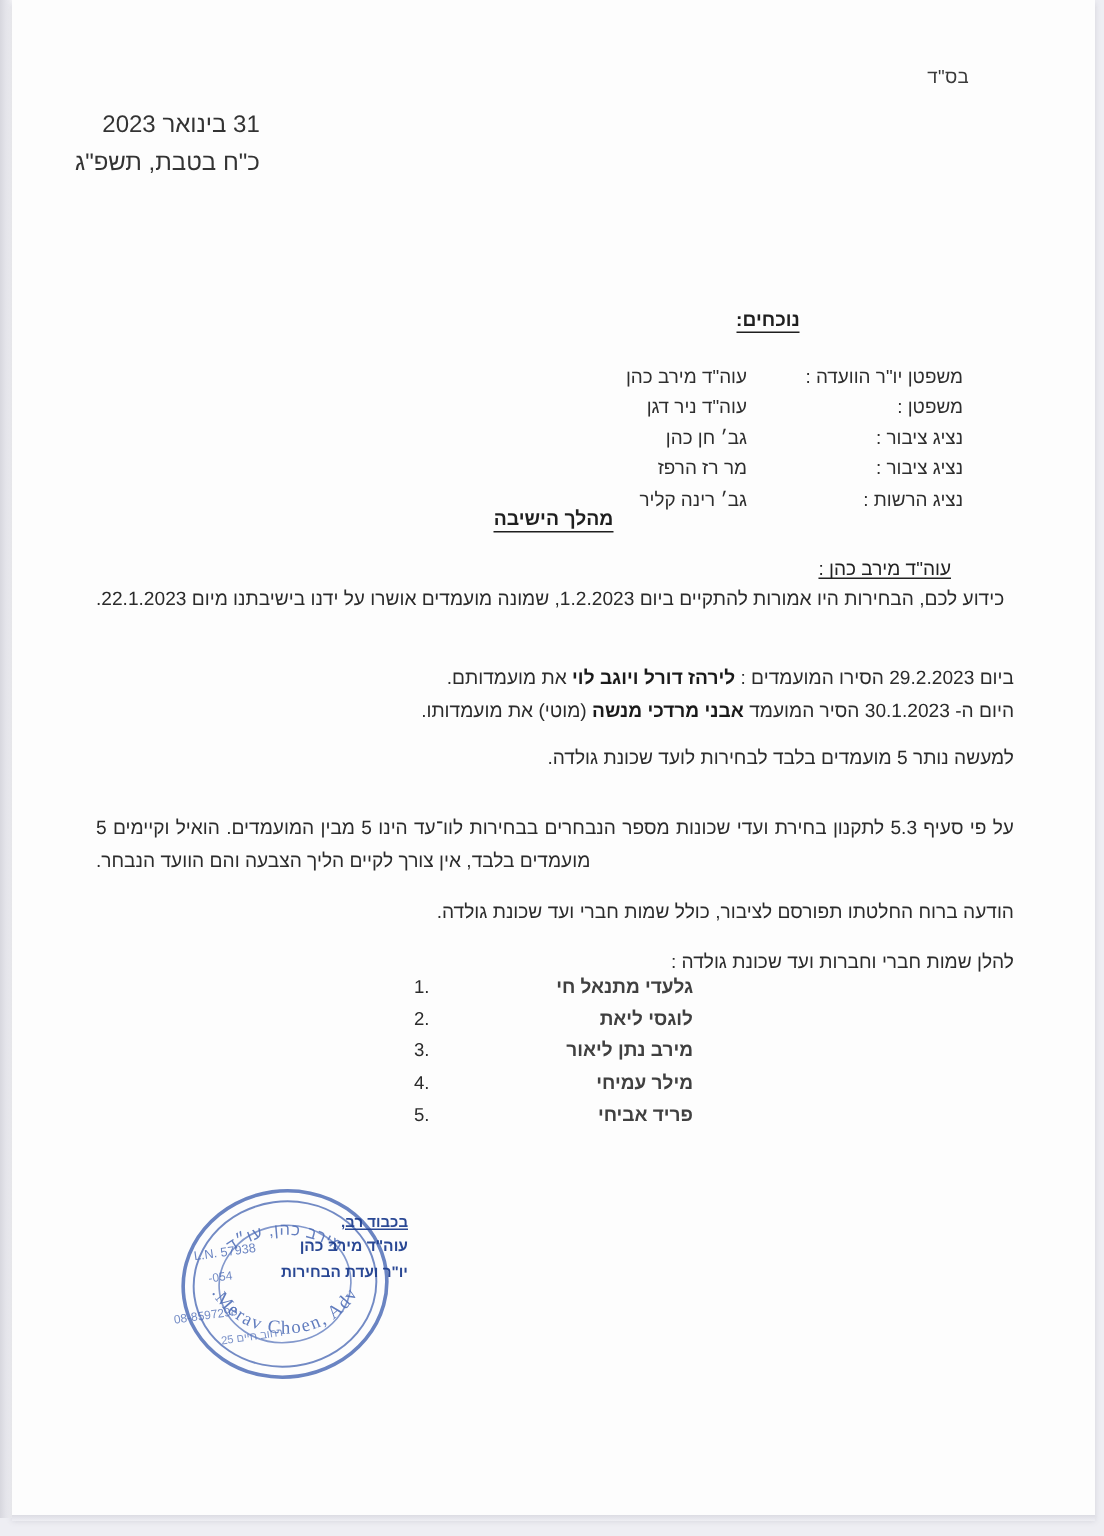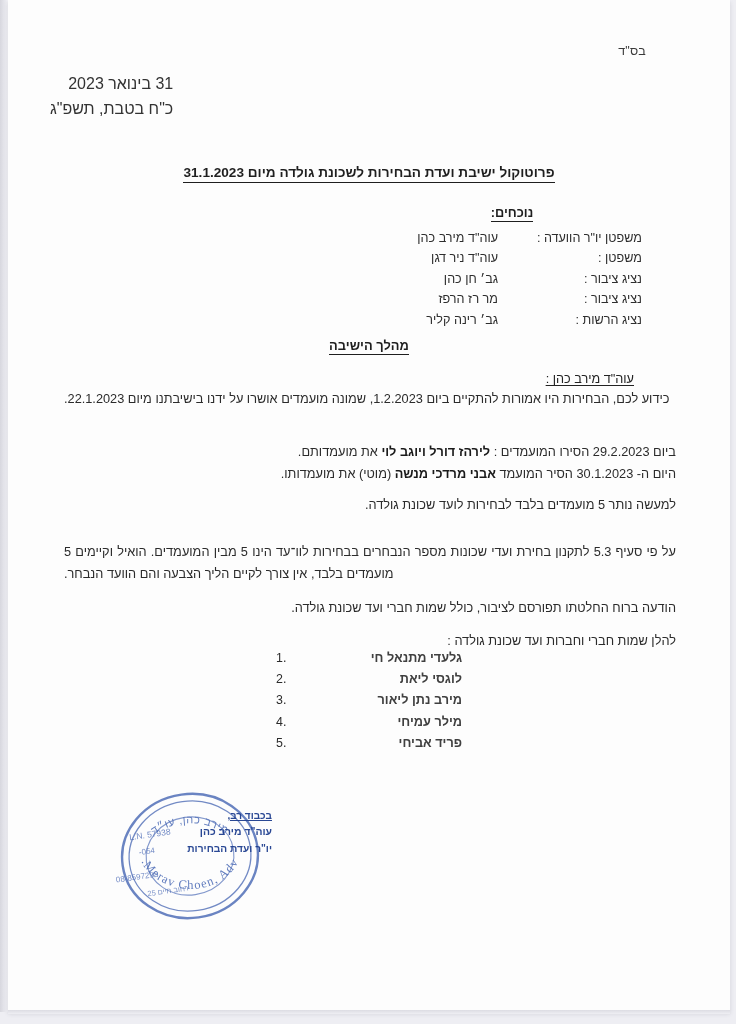--- a/index.html
+++ b/index.html
@@ -95,21 +95,21 @@
   .attendees {
     position: absolute;
     top: 205px;
     right: 88px;
     width: 260px;
   }
   .attendees-heading {
     font-size: 12.8px;
     font-weight: bold;
     text-align: center;
-    margin-bottom: 8px;
+    margin-bottom: 21px;
     color: #1f1f1f;
   }
   .attendees-heading span {
     border-bottom: 1.2px solid #1f1f1f;
     padding-bottom: 1px;
   }
   .attendee-row {
     display: flex;
     flex-direction: row;
     font-size: 12.6px;
@@ -248,23 +248,20 @@
   <div class="page">
     <div class="content">
 
       <div class="bsd">בס"ד</div>
 
       <div class="dates">
         <div>31 בינואר 2023</div>
         <div>כ"ח בטבת, תשפ"ג</div>
       </div>
 
-      <div class="doc-title">
-        <span>פרוטוקול ישיבת ועדת הבחירות לשכונת גולדה מיום 31.1.2023</span>
-      </div>
 
       <div class="attendees">
         <div class="attendees-heading">
           <span>נוכחים:</span>
         </div>
 
         <div class="attendee-row">
           <div class="attendee-role">משפטן יו"ר הוועדה :</div>
           <div class="attendee-name">עוה"ד מירב כהן</div>
         </div>

